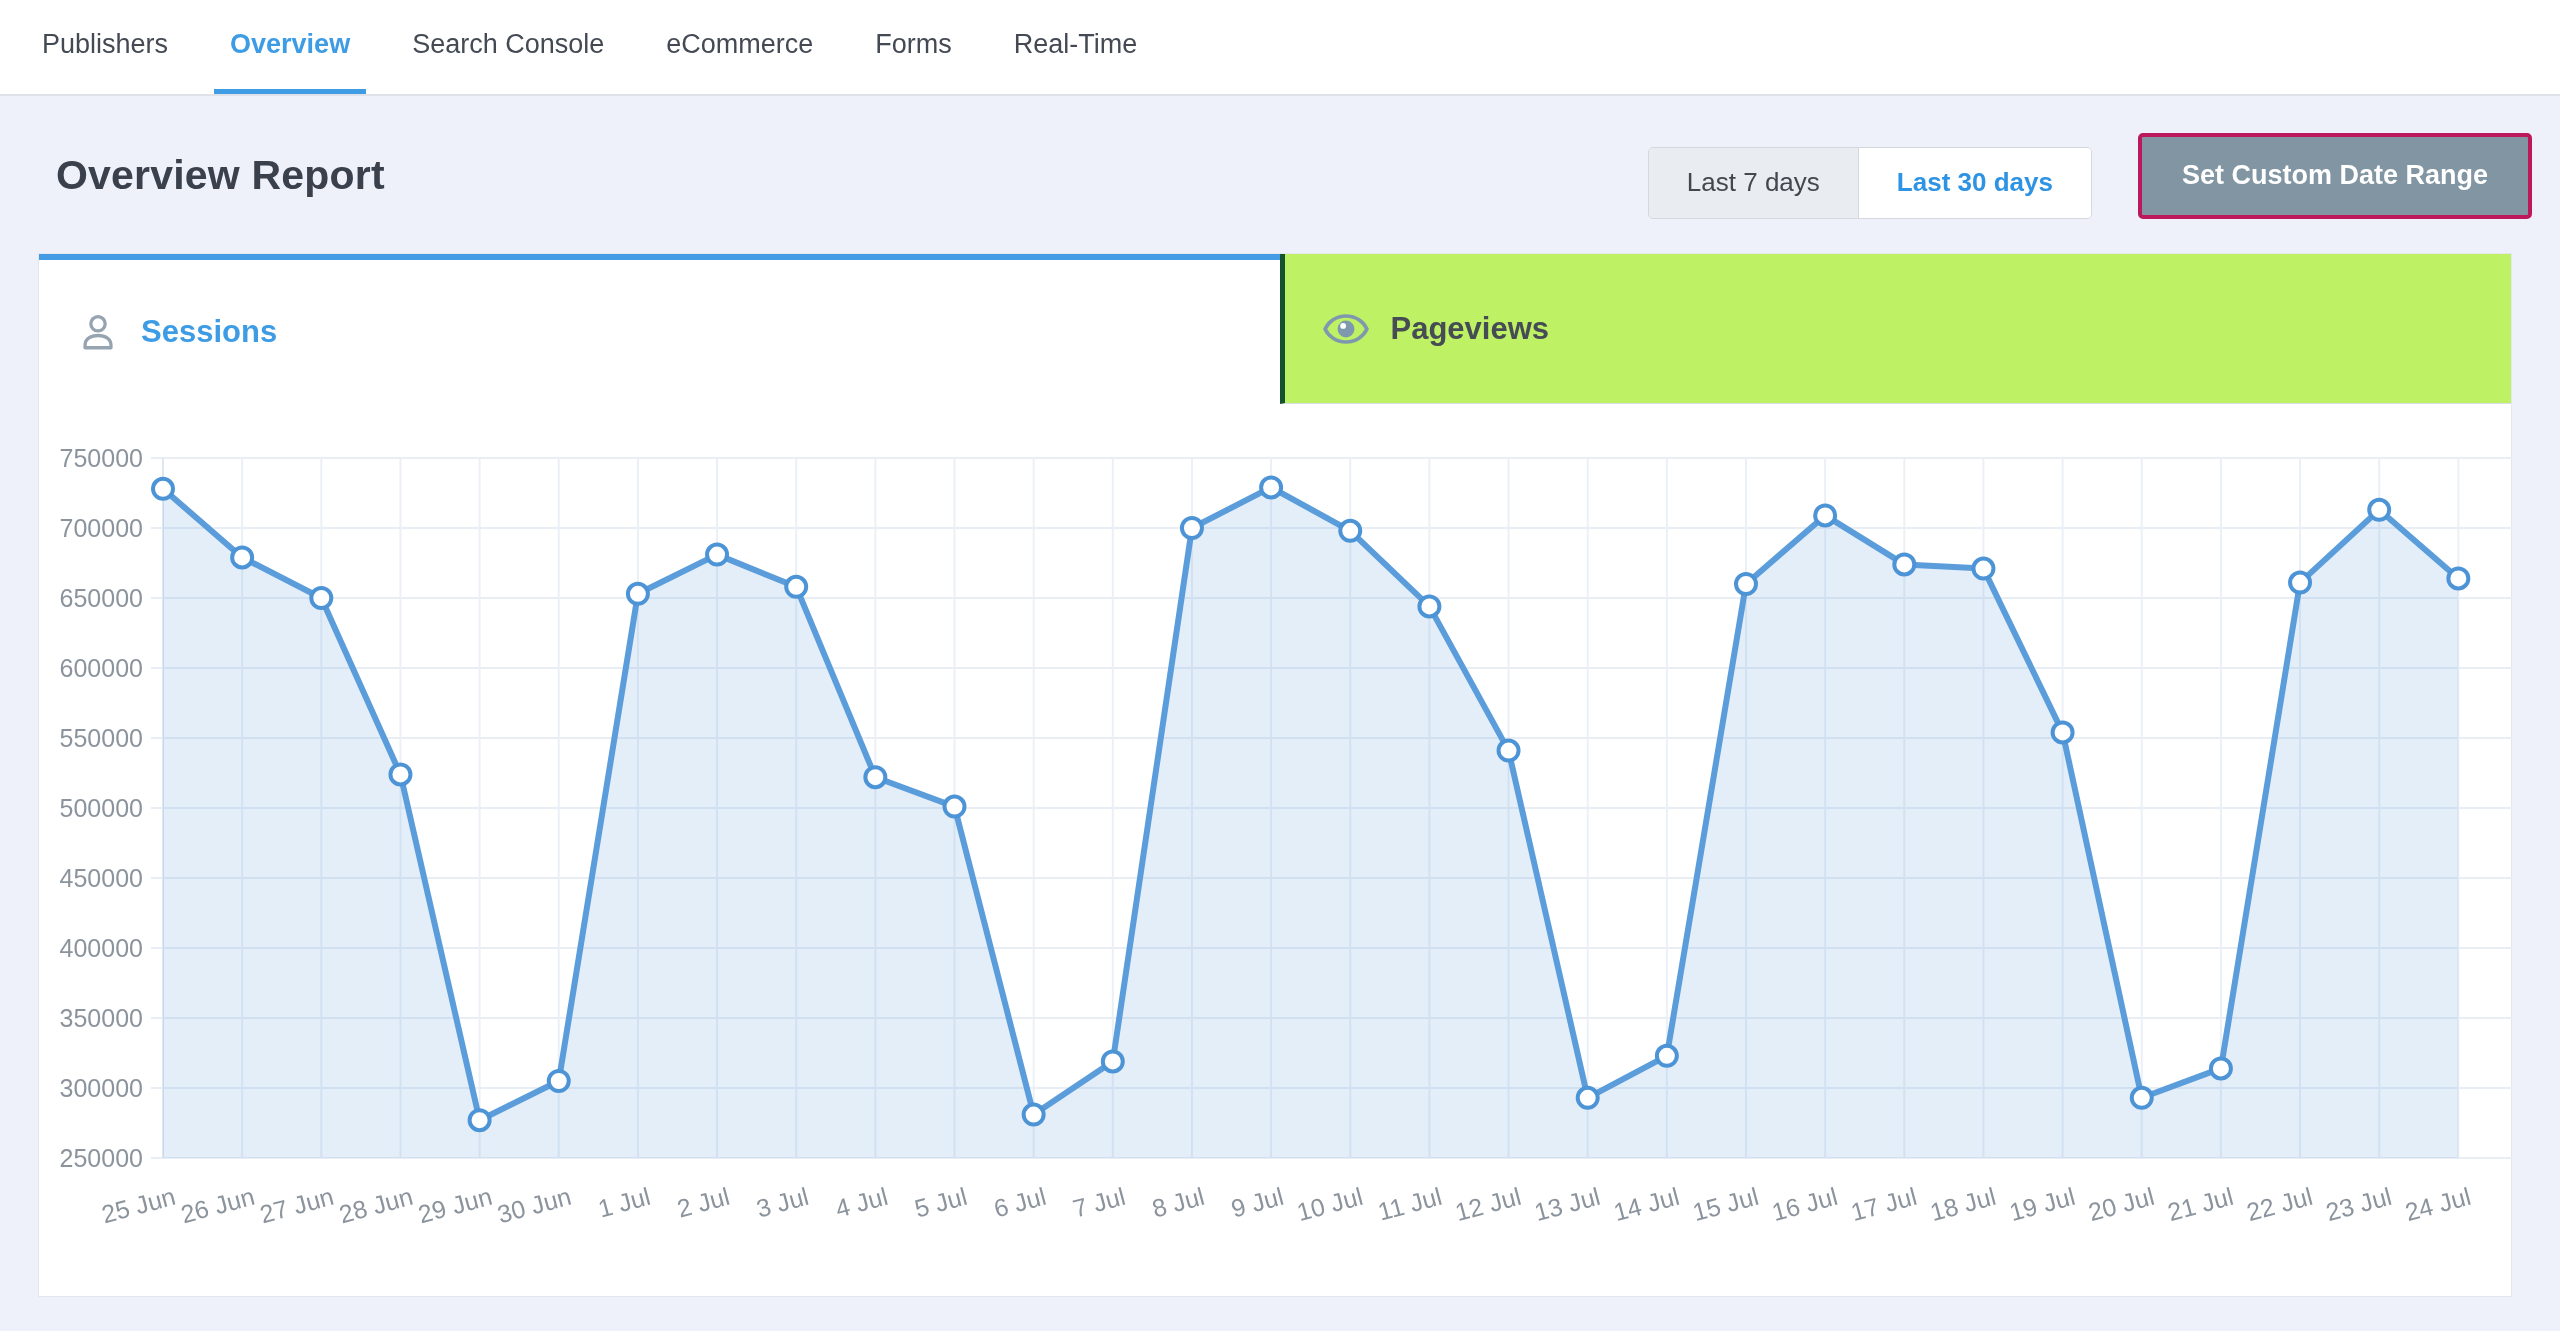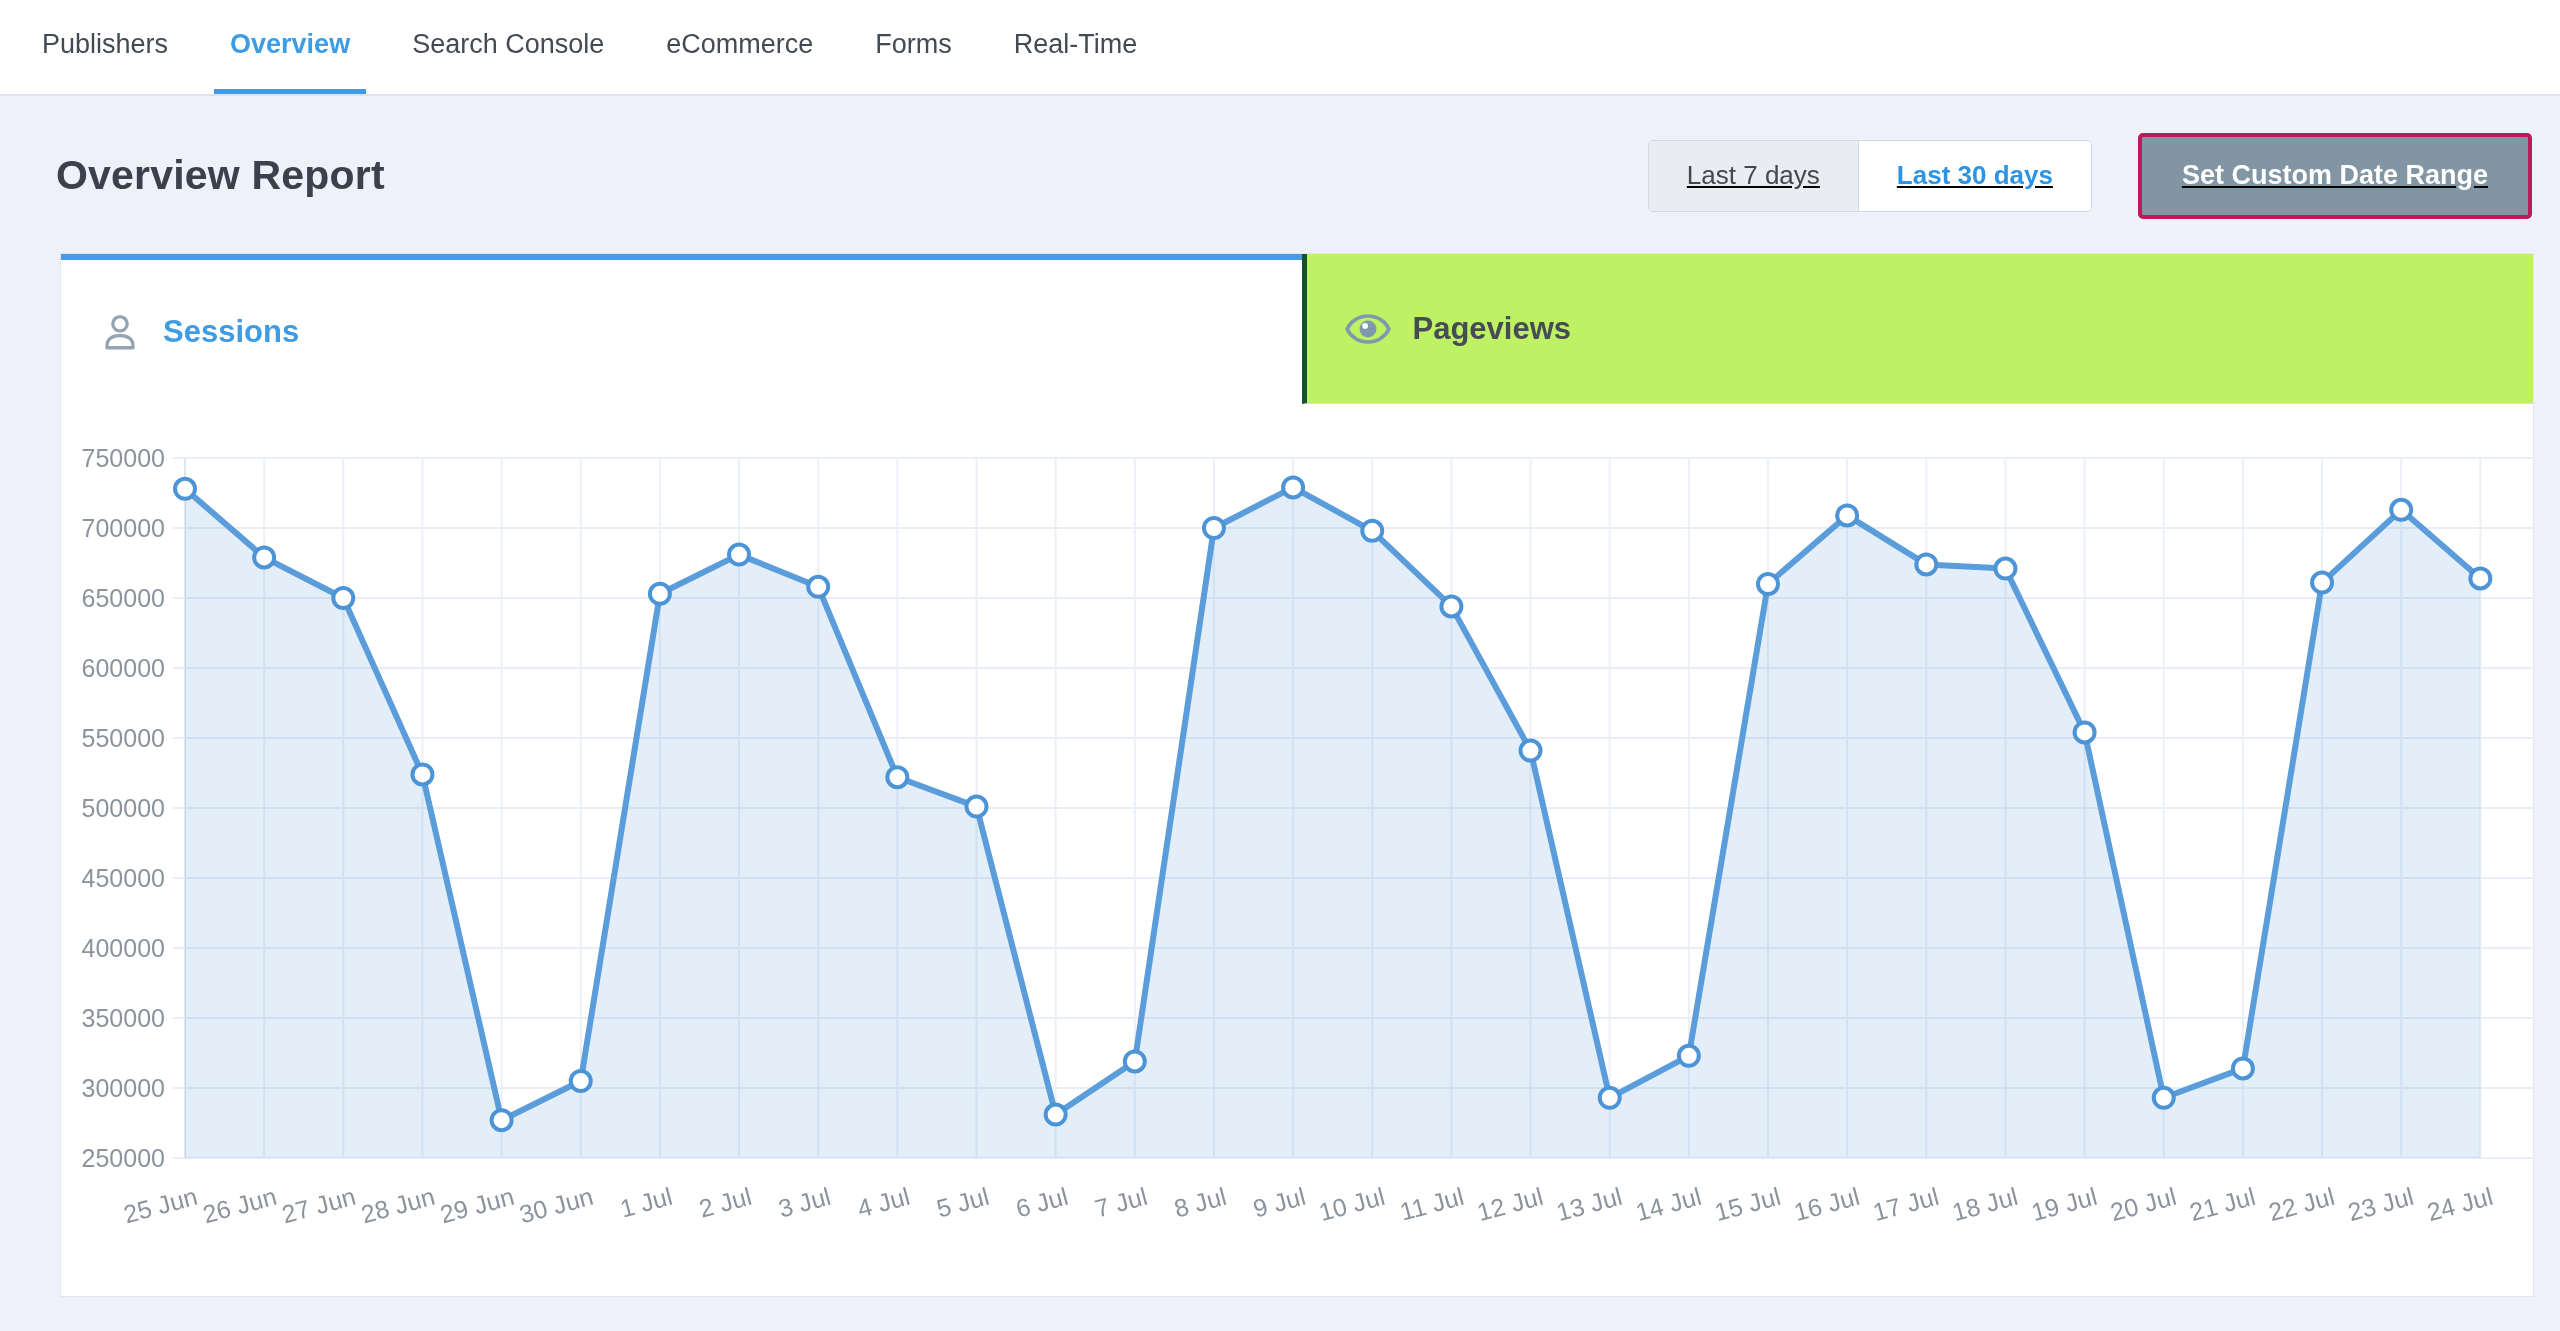--- a/index.html
+++ b/index.html
@@ -21,39 +21,39 @@
     border-bottom:5px solid transparent;box-sizing:border-box;
   }
   .nav-item.active{color:#3e9ce4;font-weight:bold;border-bottom-color:#3e9ce4;}
   
   .page-header{
     position:absolute;left:16px;top:98px;width:2560px;height:155px;
     display:flex;align-items:center;justify-content:space-between;
     padding:0 44px 0 40px;box-sizing:border-box;
   }
   .page-title{font-size:41px;font-weight:bold;color:#3a414c;letter-spacing:.2px;}
-  .header-controls{display:flex;align-items:center;text-decoration:underline;}
+  .header-controls{display:flex;align-items:flex-end;}
   .range-group{
     display:flex;border:1px solid #d3d8dd;border-radius:5px;overflow:hidden;
     background:#e9ecf0;height:72px;box-sizing:border-box;
   }
   .range-btn{
     display:flex;align-items:center;padding:0 38px;font-size:26px;color:#42484e;
     background:#e9ecf0;cursor:pointer;white-space:nowrap;
   }
   .range-btn.active{background:#ffffff;color:#2e93e3;font-weight:bold;border-left:1px solid #d3d8dd;}
   .custom-range-btn{
     margin-left:46px;height:78px;display:flex;align-items:center;
     background:#8295a3;border:4px solid #be185d;border-radius:5px;
     color:#ffffff;font-weight:bold;font-size:27px;padding:0 40px;cursor:pointer;
     white-space:nowrap;
   }
   
   .card{
-    position:absolute;left:60px;top:253px;width:2474px;height:1044px;
+    position:absolute;left:38px;top:253px;width:2474px;height:1044px;
     background:#ffffff;border:1px solid #e3e7ed;box-sizing:border-box;
   }
   .tabs-row{position:absolute;left:0;top:0;width:100%;height:150px;display:flex;}
   .tab{
     display:flex;align-items:center;gap:22px;padding-left:38px;
     box-sizing:border-box;height:150px;cursor:pointer;
   }
   .tab-sessions{
     width:1241px;background:#ffffff;border-top:6px solid #459ce4;
   }

